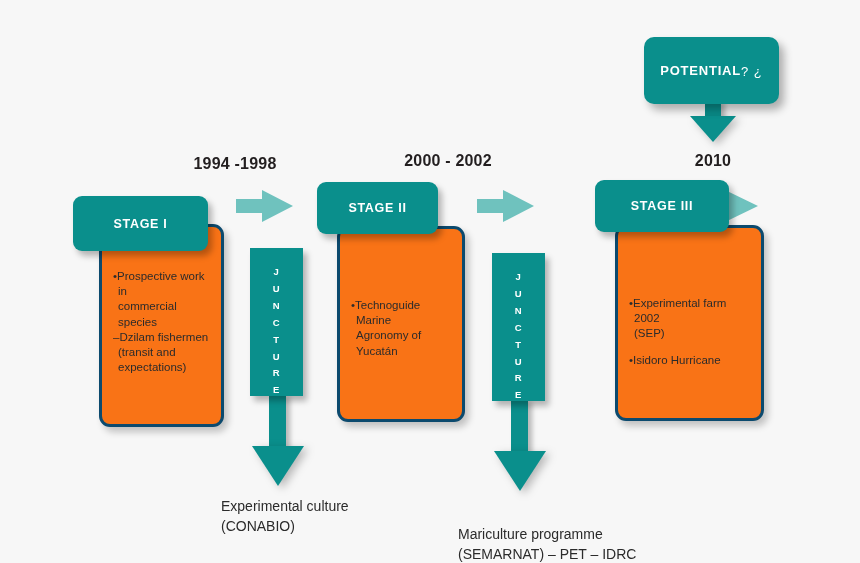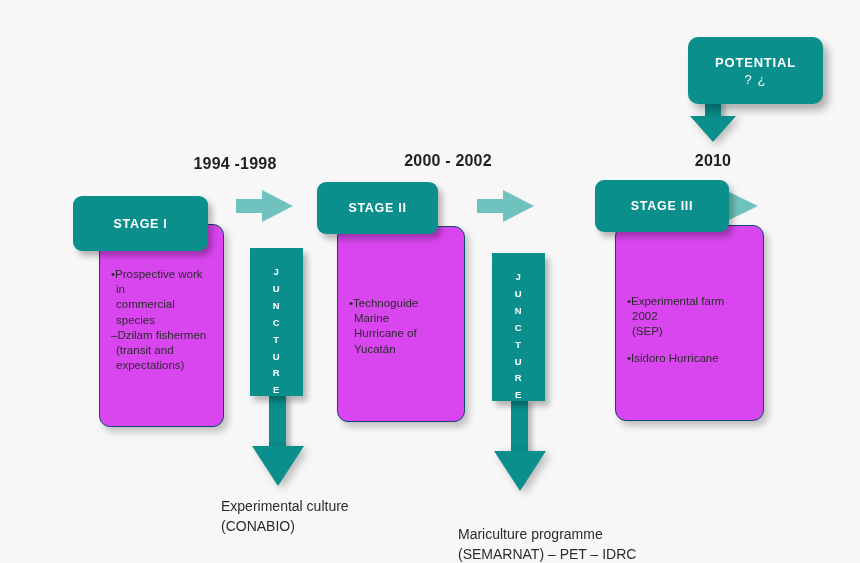--- a/index.html
+++ b/index.html
@@ -46,22 +46,22 @@
   .stage-header-label {
     color: #ffffff;
     font-size: 12.5px;
     font-weight: bold;
     letter-spacing: 0.7px;
     white-space: nowrap;
   }
 
   
   .content-card {
-    background: #d946ef;
-    border: 1px solid #0c4a6e;
+    background: #f97316;
+    border: 3px solid #0c4a6e;
     border-radius: 11px;
     box-shadow: 4px 5px 7px rgba(0,0,0,0.22);
     z-index: 2;
     box-sizing: border-box;
     overflow: hidden;
   }
   .card-body {
     padding: 0 11px;
     font-size: 11.5px;
     line-height: 1.32;
@@ -121,25 +121,24 @@
     width: 0;
     height: 0;
   }
 
   
   .potential-box {
     background: #0a8f8c;
     border-radius: 10px;
     box-shadow: 5px 6px 8px rgba(0,0,0,0.3);
     display: flex;
-    flex-direction: column;
+    flex-direction: row;
     align-items: center;
     justify-content: center;
     z-index: 5;
-    margin-left: 44px;
   }
   .potential-title {
     color: #ffffff;
     font-size: 13px;
     font-weight: bold;
     letter-spacing: 0.8px;
   }
   .potential-sub {
     color: #ffffff;
     font-size: 13px;
@@ -223,21 +222,21 @@
                 border-top:40px solid #0a8f8c;"></div>
   </div>
 
   <div class="caption abs" style="left:221px; top:496px; width:190px;">Experimental culture
 (CONABIO)</div>
 
   <div class="content-card abs" style="left:337px; top:226px; width:128px; height:196px;">
     <div class="card-body" style="padding-top:69px;">
       <div class="bullet-block">
         <p class="bullet-line">•Technoguide Marine
- Hurricane of Yucatán</p>
+ Agronomy of Yucatán</p>
       </div>
     </div>
   </div>
 
   <div class="stage-header abs" style="left:317px; top:182px; width:121px; height:52px;">
     <span class="stage-header-label">STAGE II</span>
   </div>
 
   <div class="right-arrow abs" style="left:477px; top:190px; width:57px; height:32px;">
     <div class="shaft" style="left:0px; top:9px; width:30px; height:14px;"></div>

